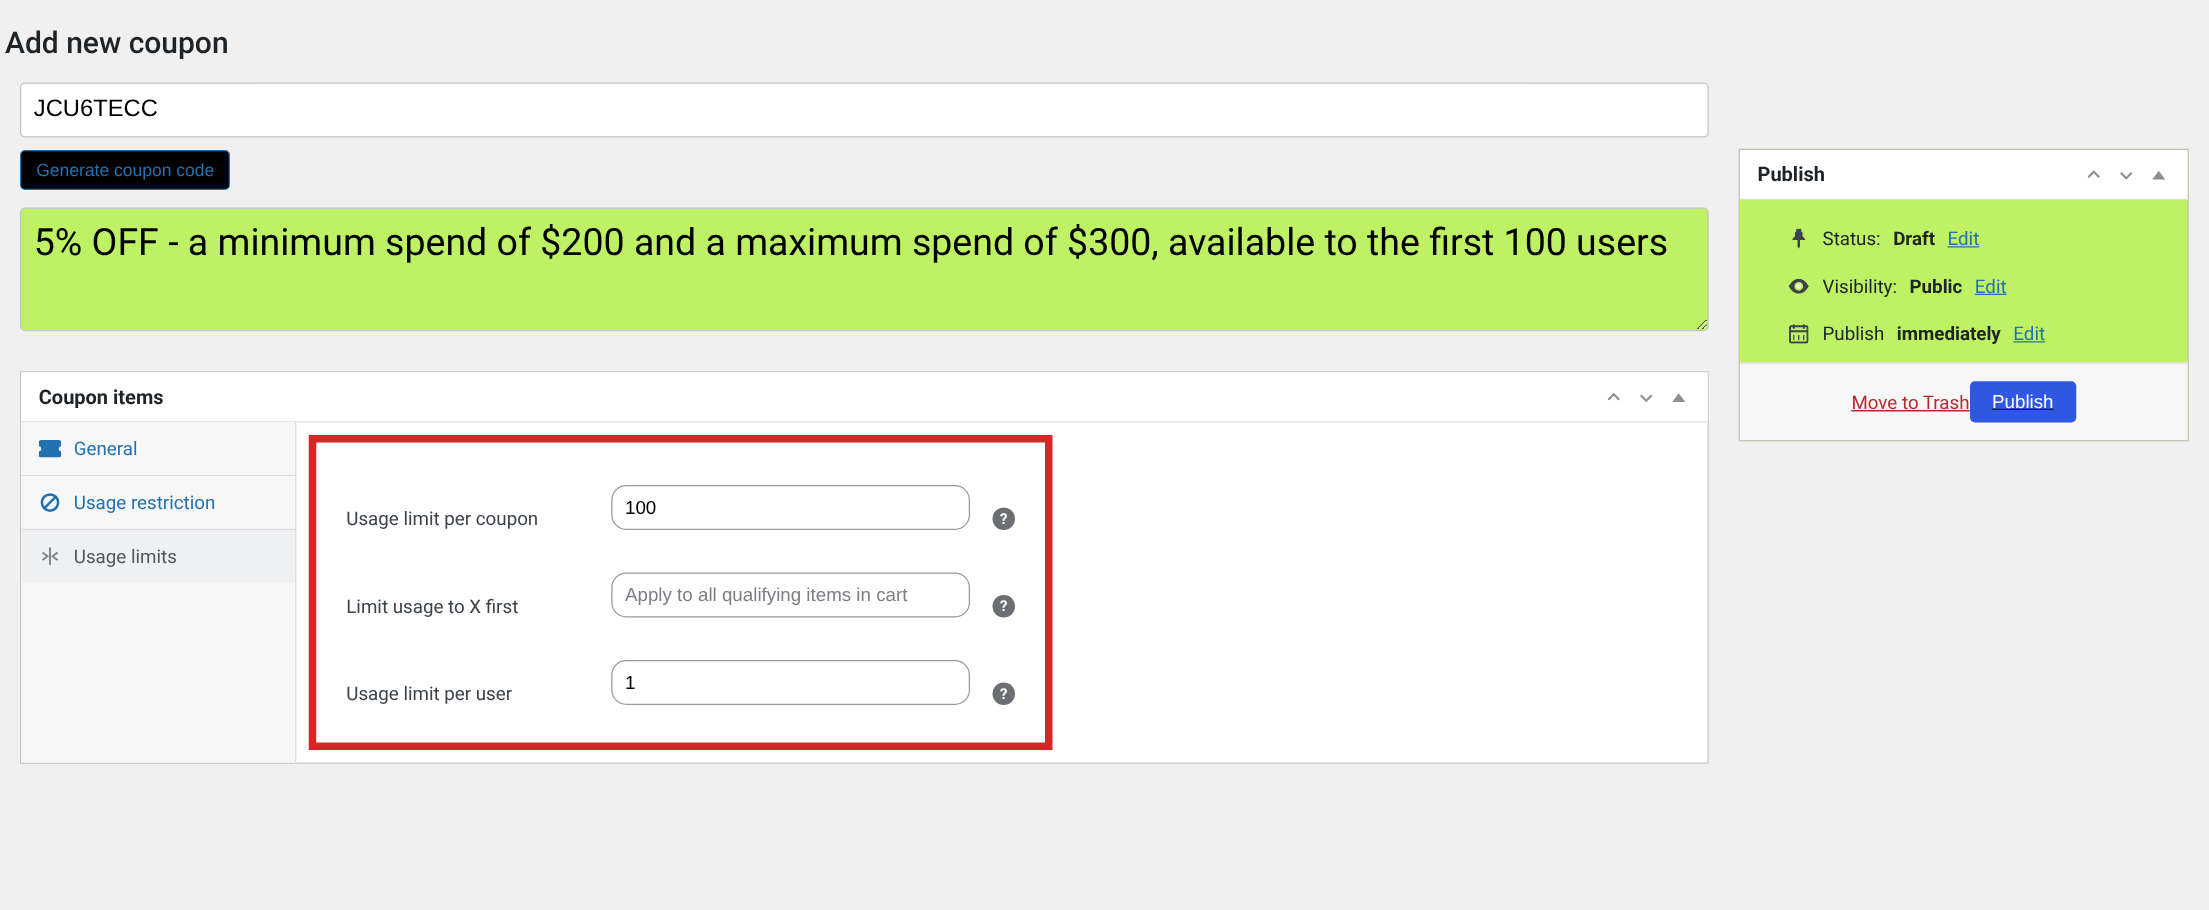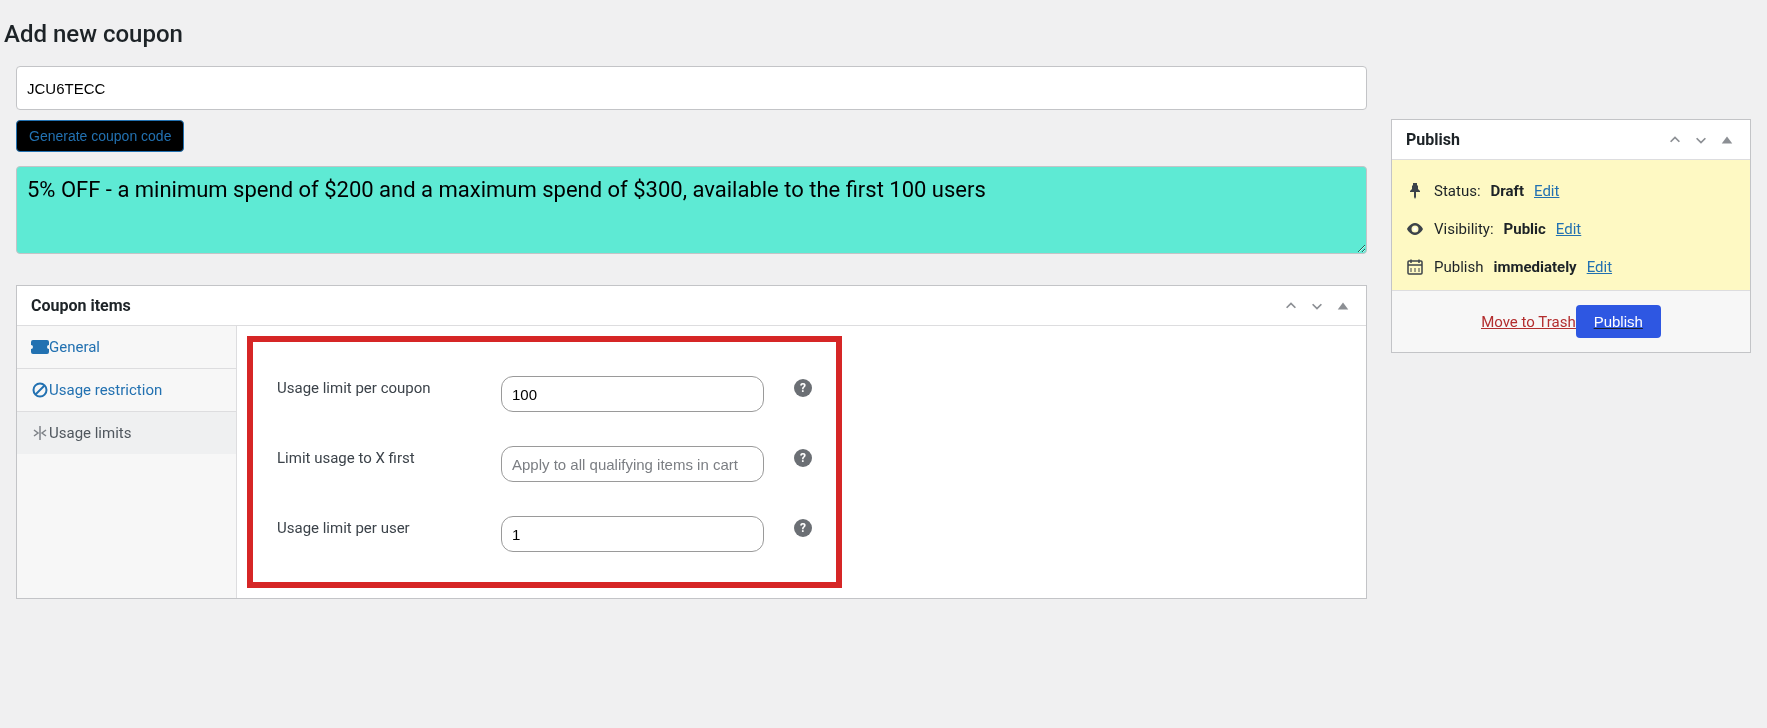--- a/index.html
+++ b/index.html
@@ -40,21 +40,21 @@
   h1.page-title {
     font-size: 24px;
     font-weight: 500;
     margin: 20px 0 18px 4px;
   }
 
   .title-input {
     width: 100%;
     height: 44px;
     padding: 6px 10px;
-    font-size: 15px;
+    font-size: 19px;
     line-height: 1.4;
     border: 1px solid var(--border);
     border-radius: 4px;
     background: #fff;
     outline: none;
   }
 
   .gen-btn {
     display: inline-block;
     margin-top: 10px;
@@ -64,25 +64,25 @@
     color: var(--blue);
     background: #000000;
     font-size: 14px;
     cursor: pointer;
   }
 
   .desc-area {
     width: 100%;
     margin-top: 14px;
     padding: 8px 10px;
-    font-size: 22px;
+    font-size: 30px;
     line-height: 1.35;
     border: 1px solid var(--border);
     border-radius: 4px;
-    background: #5eead4;
+    background: #bef264;
     resize: both;
     min-height: 88px;
     font-family: inherit;
     outline: none;
   }
 
   .metabox {
     margin-top: 28px;
     border: 1px solid var(--border);
     background: #fff;
@@ -106,20 +106,21 @@
   .coupon-body { display: flex; min-height: 220px; }
   .tabs {
     width: 220px;
     background: var(--sidebar-bg);
     border-right: 1px solid var(--border-light);
     padding: 0;
   }
   .tab-item {
     display: flex;
     align-items: center;
+    gap: 10px;
     padding: 12px 14px;
     font-size: 15px;
     color: var(--blue-link);
     border-bottom: 1px solid var(--border-light);
     cursor: pointer;
     background: var(--sidebar-bg);
   }
   .tab-item:last-child { border-bottom: none; }
   .tab-item.active {
     background: #eff0f1;
@@ -134,22 +135,22 @@
     position: relative;
   }
   .highlight-box {
     border: 6px solid var(--highlight-red);
     margin: -18px -10px -24px -10px;
     padding: 22px 24px 30px 24px;
     max-width: 595px;
   }
   .form-row {
     display: flex;
-    align-items: center;
-    gap: 30px;
+    align-items: flex-end;
+    gap: 18px;
     margin-bottom: 22px;
   }
   .form-row:last-child { margin-bottom: 0; }
   .form-label {
     width: 194px;
     font-size: 15px;
     color: #3c434a;
     flex-shrink: 0;
   }
   .form-input {
@@ -175,23 +176,23 @@
     color: #fff;
     font-size: 12px;
     font-weight: 700;
     cursor: pointer;
     flex-shrink: 0;
   }
 
   
   .publish-box {
     border: 1px solid var(--border);
-    background: #fef9c3;
-  }
-  .publish-body { padding: 12px 14px 4px 14px; }
+    background: #bef264;
+  }
+  .publish-body { padding: 12px 14px 4px 14px; margin-left: 24px; }
   .pub-row {
     display: flex;
     align-items: center;
     gap: 10px;
     padding: 10px 0;
     font-size: 15px;
     color: var(--text);
     flex-wrap: wrap;
   }
   .pub-icon { width: 18px; display: inline-flex; justify-content: center; color: #3c434a; }

